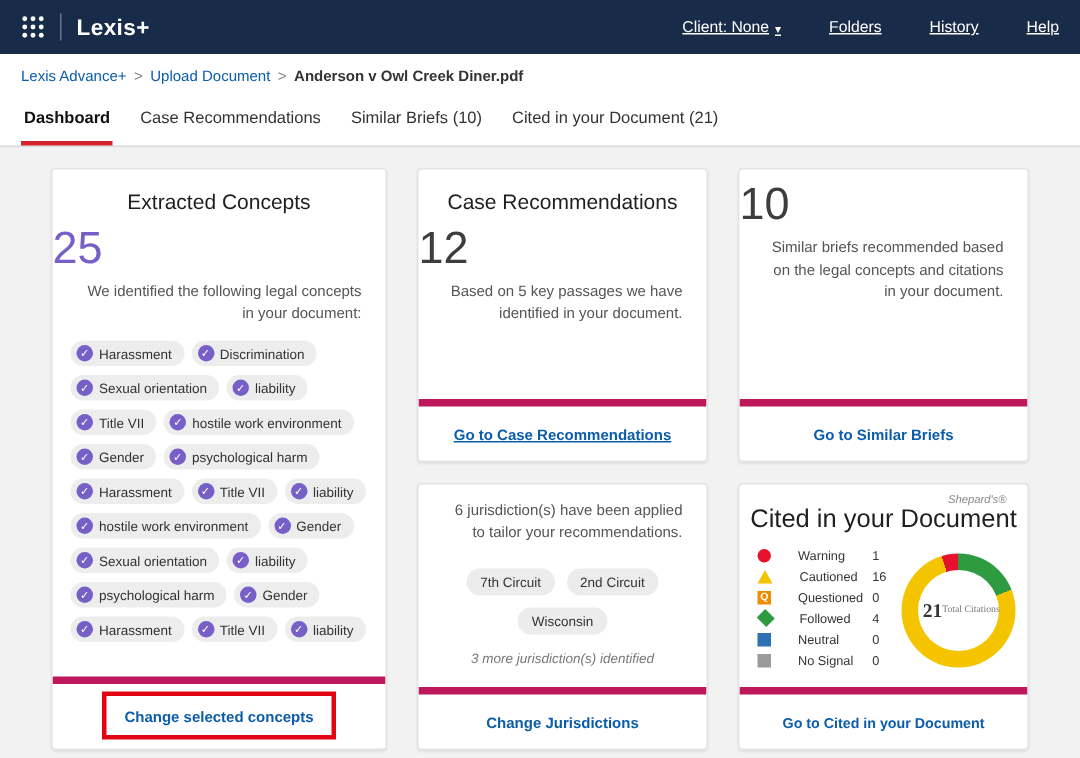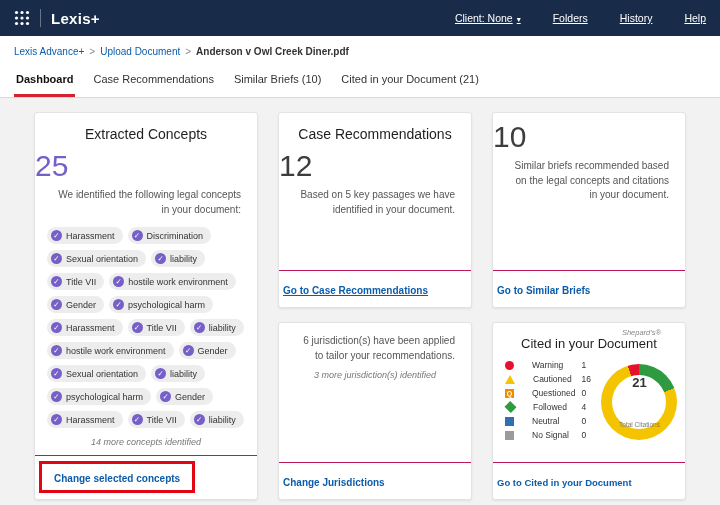--- a/index.html
+++ b/index.html
@@ -51,56 +51,56 @@
     background:#fff; border:1px solid #e3e3e3; border-radius:3px;
     box-shadow:0 1px 2px rgba(0,0,0,.08);
     display:flex; flex-direction:column; overflow:hidden; position:relative;
   }
   .card-tall { grid-row:1 / span 2; }
   .card-title { text-align:center; font-size:14px; font-weight:normal; color:#1f1f1f; margin-top:13px; }
   .big-number { text-align:left; font-size:30px; margin:7px 0 3px; font-weight:normal; }
   .num-purple { color:#7660c8; }
   .num-dark { color:#3d3d3d; }
   .card-desc { text-align:right; font-size:10px; color:#555; padding:2px 16px 0; line-height:1.45; }
-  .card-footer { margin-top:auto; border-top:1px solid #be185d; padding:9px 4px; text-align:left; }
+  .card-footer { margin-top:auto; border-top:5px solid #be185d; padding:9px 4px; text-align:center; }
   .footer-link { color:#0b5cab; font-weight:bold; font-size:10px; cursor:pointer; text-decoration:none; }
   .underlined { text-decoration:underline; }
   
   .pill-list { display:flex; flex-wrap:wrap; gap:6px 5px; padding:10px 12px 2px; }
   .pill {
     background:#ededed; border-radius:10px; padding:3px 8px 3px 4px;
     font-size:9px; color:#333; display:inline-flex; align-items:center; gap:4px; cursor:pointer;
   }
   .check-icon {
     width:11px; height:11px; border-radius:50%; background:#7660c8; color:#fff;
     font-size:7.5px; line-height:11px; text-align:center; flex:0 0 11px;
   }
   .more-note { font-style:italic; font-size:9px; color:#777; text-align:center; margin:7px 0 6px; }
   .red-box { display:inline-block; border:3px solid #e20613; padding:4px 12px; }
   .footer-tight { padding:5px 4px 6px; }
   
   .juris-pills { display:flex; justify-content:center; gap:8px; margin:16px 6px 4px; flex-wrap:wrap; }
   .pill-plain { background:#ececec; border-radius:10px; padding:4px 9px; font-size:9px; color:#333; cursor:pointer; }
   
-  .sheps-note { position:absolute; top:5px; right:24px; font-size:7.5px; color:#888; font-style:italic; }
+  .sheps-note { position:absolute; top:5px; right:14px; font-size:7.5px; color:#888; font-style:italic; }
   .cited-body { display:flex; align-items:center; gap:4px; padding:9px 8px 0 12px; }
   .legend { flex:1; }
   .legend-row { display:flex; align-items:center; gap:6px; margin-bottom:4px; font-size:8.5px; color:#333; }
   .legend-icon { width:9px; height:9px; flex:0 0 9px; }
   .shape-circle { border-radius:50%; }
   .shape-square { font-size:7px; font-weight:bold; color:#fff; text-align:center; line-height:9px; }
   .shape-diamond { transform:rotate(45deg); width:8px; height:8px; margin-left:1px; }
   .shape-triangle { width:0 !important; height:0 !important; background:transparent !important;
     border-left:5px solid transparent; border-right:5px solid transparent; border-bottom:9px solid #f5c400; }
   .legend-label { flex:1;margin-left:12px; }
   .legend-count { width:16px; text-align:left; }
   .donut { width:76px; height:76px; border-radius:50%; position:relative; flex:0 0 76px; }
   .donut-hole {
     position:absolute; inset:11px; background:#fff; border-radius:50%;
-    display:flex; flex-direction:column; align-items:center; justify-content:space-between;
+    display:flex; flex-direction:row; align-items:center; justify-content:flex-end;font-family:Liberation Serif, serif;
   }
   .donut-total { font-size:13px; font-weight:bold; color:#333; }
   .donut-label { font-size:6.5px; color:#777; text-align:center; line-height:1.25; }
 </style>
 </head>
 <body>
 
 <div class="topbar">
   <div class="topbar-left">
     <svg class="grid-icon" viewBox="0 0 16 16">
@@ -247,21 +247,20 @@
           <span class="pill">
             <span class="check-icon">✓</span>
             <span>Title VII</span>
           </span>
 
           <span class="pill">
             <span class="check-icon">✓</span>
             <span>liability</span>
           </span>
         </div>
-      <div class="more-note">14 more concepts identified</div>
       <div class="card-footer footer-tight">
         <span class="red-box">
           <a class="footer-link">Change selected concepts</a>
         </span>
       </div>
     </div>
 
     <div class="card">
       <div class="card-title">Case Recommendations</div>
       <div class="big-number num-dark">12</div>
@@ -274,29 +273,37 @@
     <div class="card">
       <div class="big-number num-dark">10</div>
       <div class="card-desc">Similar briefs recommended based on the legal concepts and citations in your document.</div>
       <div class="card-footer">
         <a class="footer-link">Go to Similar Briefs</a>
       </div>
     </div>
 
     <div class="card">
       <div class="card-desc" style="margin-top:9px">6 jurisdiction(s) have been applied to tailor your recommendations.</div>
+      <div class="juris-pills">
+
+          <span class="pill-plain">7th Circuit</span>
+
+          <span class="pill-plain">2nd Circuit</span>
+
+          <span class="pill-plain">Wisconsin</span>
+        </div>
       <div class="more-note">3 more jurisdiction(s) identified</div>
       <div class="card-footer">
         <a class="footer-link">Change Jurisdictions</a>
       </div>
     </div>
 
     <div class="card">
       <div class="sheps-note">Shepard's®</div>
-      <div class="card-title" style="font-size:13px">Cited in your Document</div>
+      <div class="card-title" style="font-size:17px">Cited in your Document</div>
       <div class="cited-body">
         <div class="legend">
 
             <div class="legend-row">
               <span class="legend-icon shape-circle" style="background: rgb(232, 17, 45);"></span>
               <span class="legend-label">Warning</span>
               <span class="legend-count">1</span>
             </div>
 
             <div class="legend-row">

